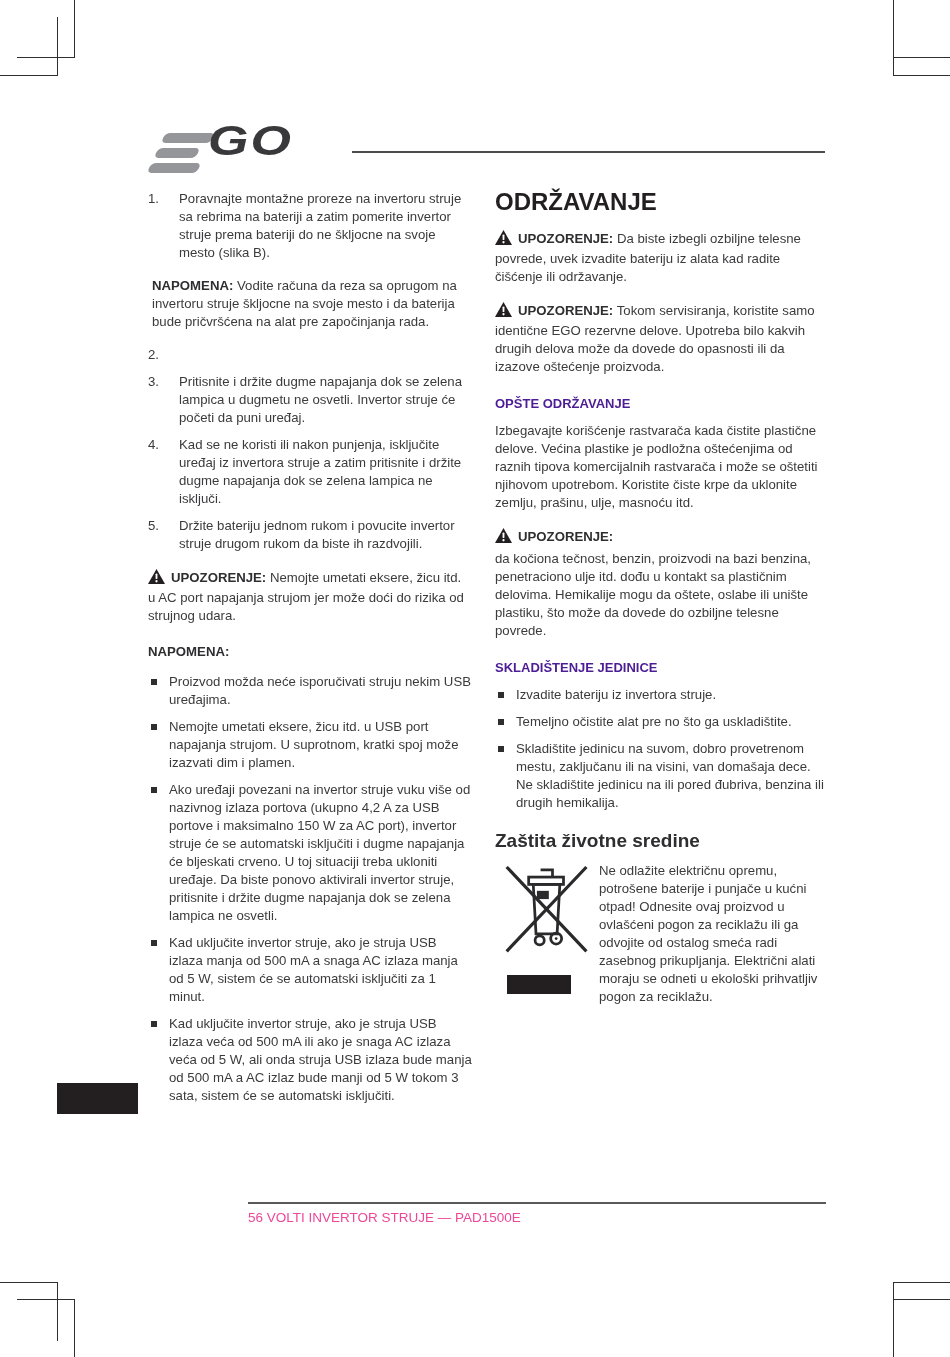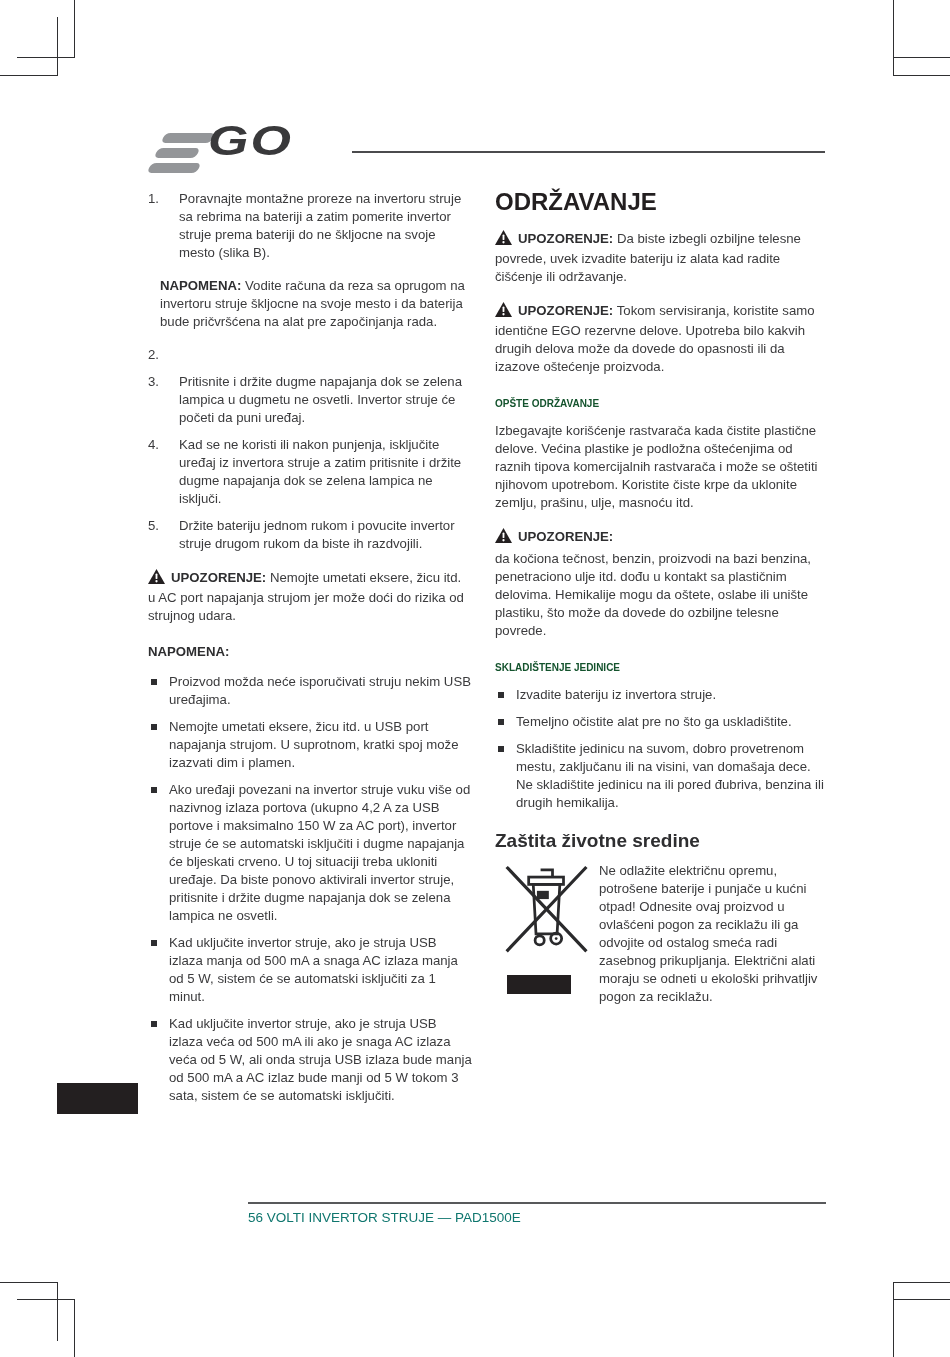--- a/index.html
+++ b/index.html
@@ -39,44 +39,44 @@
   .left-col{left:148px;width:324px;}
   .right-col{left:495px;width:332px;}
 
   p{margin:0 0 14px 0;}
   b{color:#2e2e30;}
 
   .step{display:flex;margin-bottom:9px;}
   .step .num{width:31px;flex-shrink:0;}
   .step:first-child{margin-bottom:15px;}
 
-  .note-para{margin:15px 0 15px 12px;}
+  .note-para{margin:15px 0 15px 4px;}
   .warn-para{margin:16px 0 15px 0;}
   .note-label{margin:18px 0 12px 0;}
 
   .bullet{display:flex;margin-bottom:9px;}
   .bullet .sq{width:6px;height:6px;background:#2e2e30;flex-shrink:0;margin:6px 12px 0 3px;}
 
   h1{font-size:24px;line-height:24px;margin:0 0 12px 0;color:#231f20;letter-spacing:0;}
-  h2{font-size:10px;line-height:18px;margin:19px 0 9px 0;color:#14532d;}
+  h2{font-size:13px;line-height:18px;margin:19px 0 9px 0;color:#4c1d95;}
   h3{font-size:19px;line-height:18px;margin:20px 0 8px 0;color:#2e2e30;}
 
   .warn-icon{display:inline-block;vertical-align:-2px;margin-right:6px;}
   .warn-label-line{margin:16px 0 2px 0;}
   .warn-body{margin:0 0 14px 0;}
 
   .env-row{display:flex;margin-top:12px;}
   .env-icon-col{width:104px;flex-shrink:0;padding-left:8px;box-sizing:border-box;}
   .env-text{flex:1;}
   .weee-bar{width:64px;height:19px;background:#231f20;margin:10px 0 0 4px;}
 
   
   .black-tab{position:absolute;left:57px;top:1083px;width:81px;height:31px;background:#231f20;}
   .footer-rule{position:absolute;left:248px;top:1202px;width:578px;height:0;border-top:2px solid #58595b;}
-  .footer-text{position:absolute;left:248px;top:1210px;font-size:13.5px;color:#0f766e;}
+  .footer-text{position:absolute;left:248px;top:1210px;font-size:13.5px;color:#ec4899;}
 </style>
 </head>
 <body>
 
 <div class="cm cm-tl-a"></div>
 <div class="cm cm-tl-b"></div>
 <div class="cm cm-tr-a"></div>
 <div class="cm cm-tr-b"></div>
 <div class="cm cm-bl-a"></div>
 <div class="cm cm-bl-b"></div>

